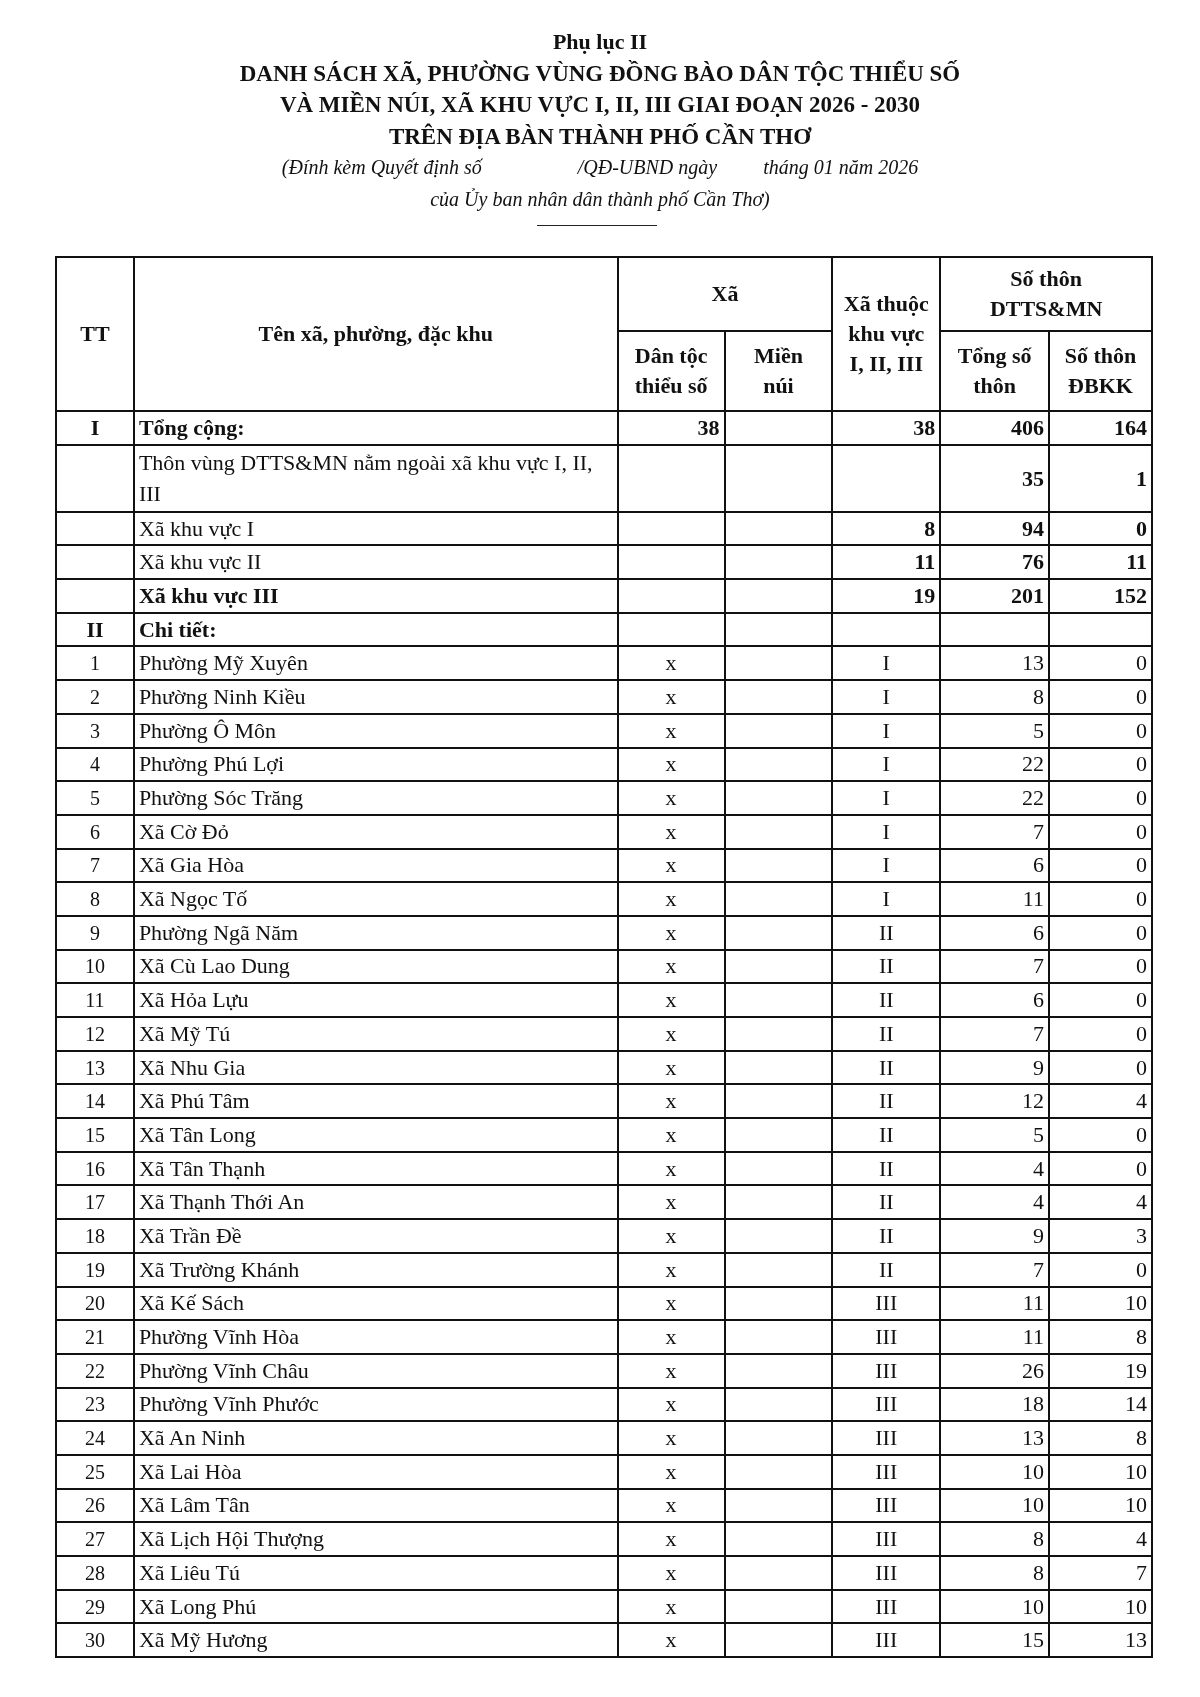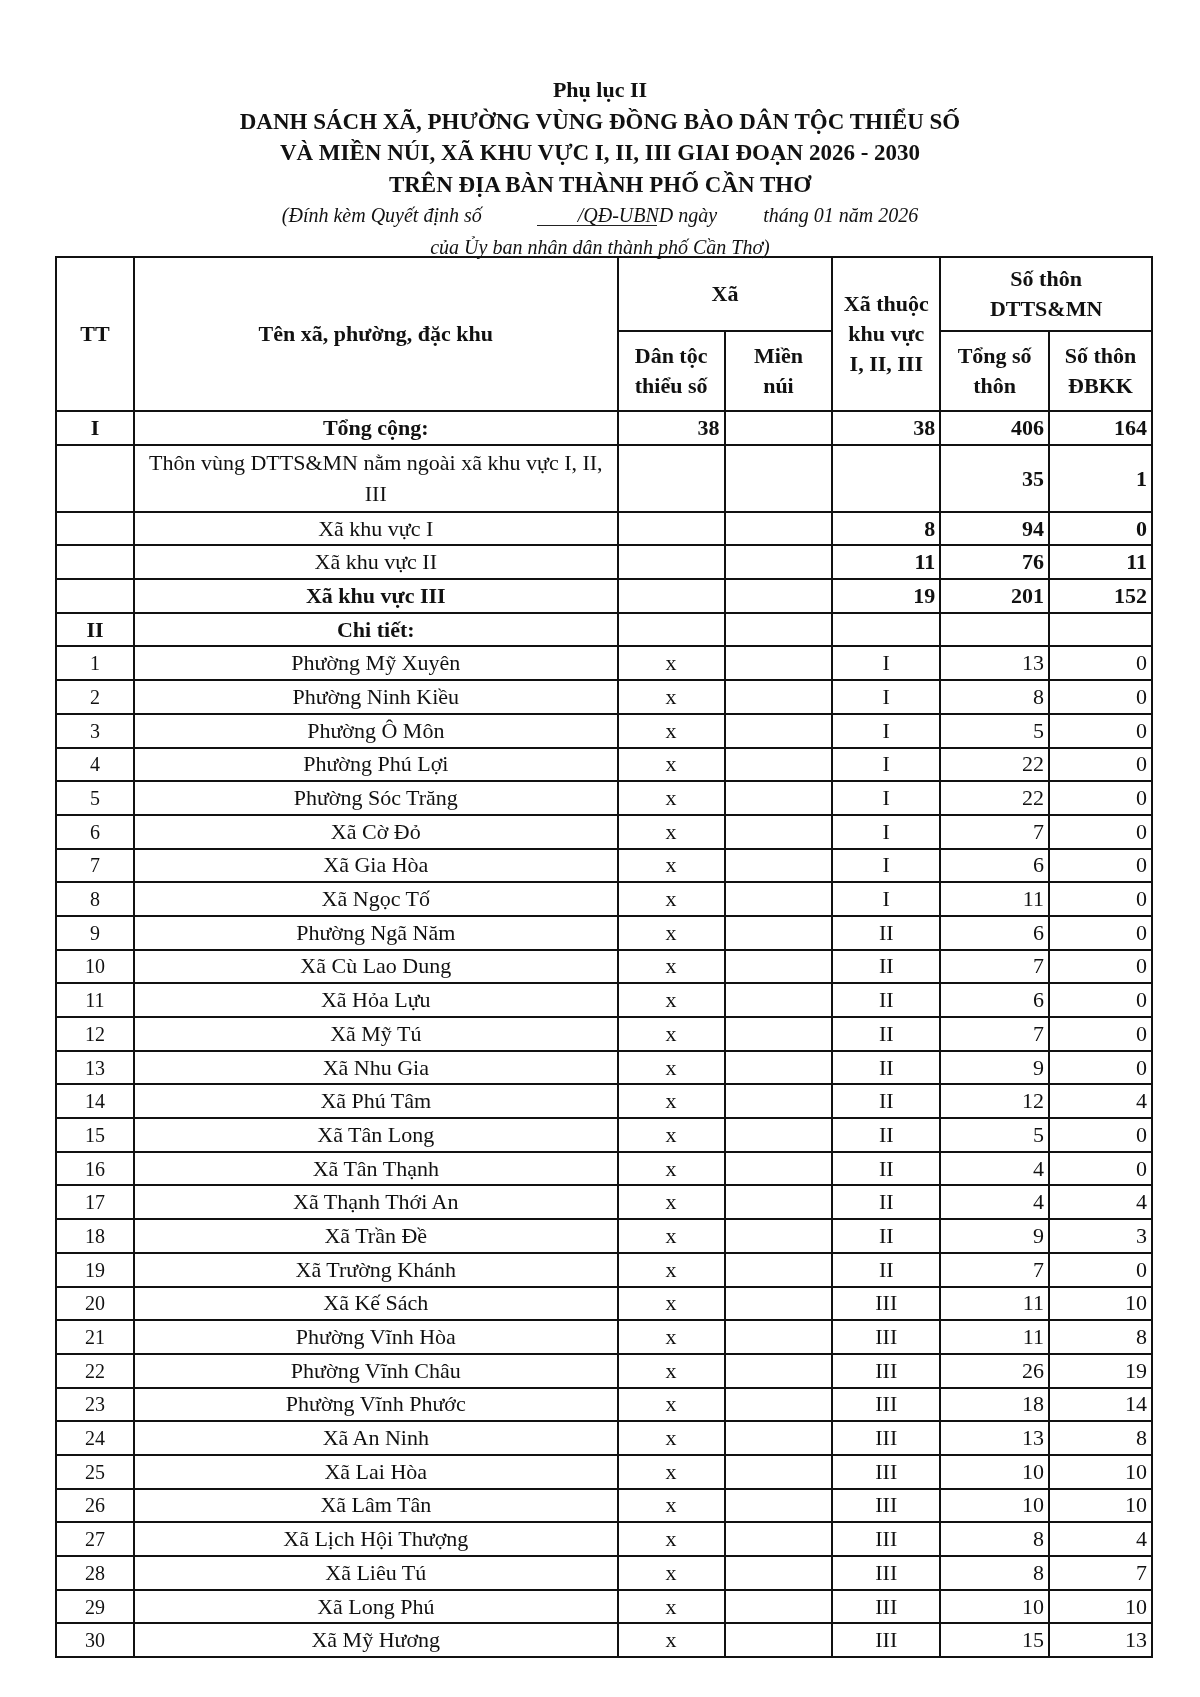--- a/index.html
+++ b/index.html
@@ -1,21 +1,21 @@
 <!DOCTYPE html>
 <html><head>
   <meta charset="utf-8">
   <style>
     * { box-sizing: border-box; margin: 0; padding: 0; }
     html, body { width: 1200px; height: 1697px; background: #ffffff; overflow: hidden; }
     body { font-family: "Liberation Serif", "DejaVu Serif", serif; color: #111111; position: relative; }
 
     .title-block { position: absolute; left: 0; top: 26px; width: 1200px; text-align: center; }
     .t-line { display: block; font-weight: bold; font-size: 23px; line-height: 31.5px; }
-    .t-line.first { font-size: 22px; margin-top: 48px; }
+    .t-line.first { font-size: 22px; }
     .t-italic { display: block; font-style: italic; font-size: 20px; line-height: 31.5px; }
     .t-italic .gap1 { display: inline-block; width: 96px; }
     .t-italic .gap2 { display: inline-block; width: 46px; }
     .divider { position: absolute; left: 537px; top: 225px; width: 120px; height: 0; border-top: 1.5px solid #222; }
 
     table.main {
       position: absolute; left: 55px; top: 256px;
       width: 1098px; border-collapse: collapse;
       font-size: 22px;
     }
@@ -28,21 +28,21 @@
     .col-kv { width: 108px; }
     .col-ts { width: 109px; }
     .col-db { width: 103px; }
 
     tr.h1 th { height: 74px; }
     tr.h2 th { height: 80px; }
 
     tr.r td { height: 33.7px; line-height: 30px; }
     tr.r2 td { height: 67px; line-height: 31px; }
     td.tt { text-align: center; font-size: 20px; }
-    td.name { text-align: center; padding-left: 5px; border-radius: 15px; }
+    td.name { text-align: left; padding-left: 5px; border-radius: 15px; }
     td.c { text-align: center; }
     td.n { text-align: right; padding-right: 3px; }
     tr.b td { font-weight: bold; }
     tr.b td.tt { font-size: 22px; }
   </style>
 </head>
 <body>
 
 <div class="title-block">
   <span class="t-line first">Phụ lục II</span>

